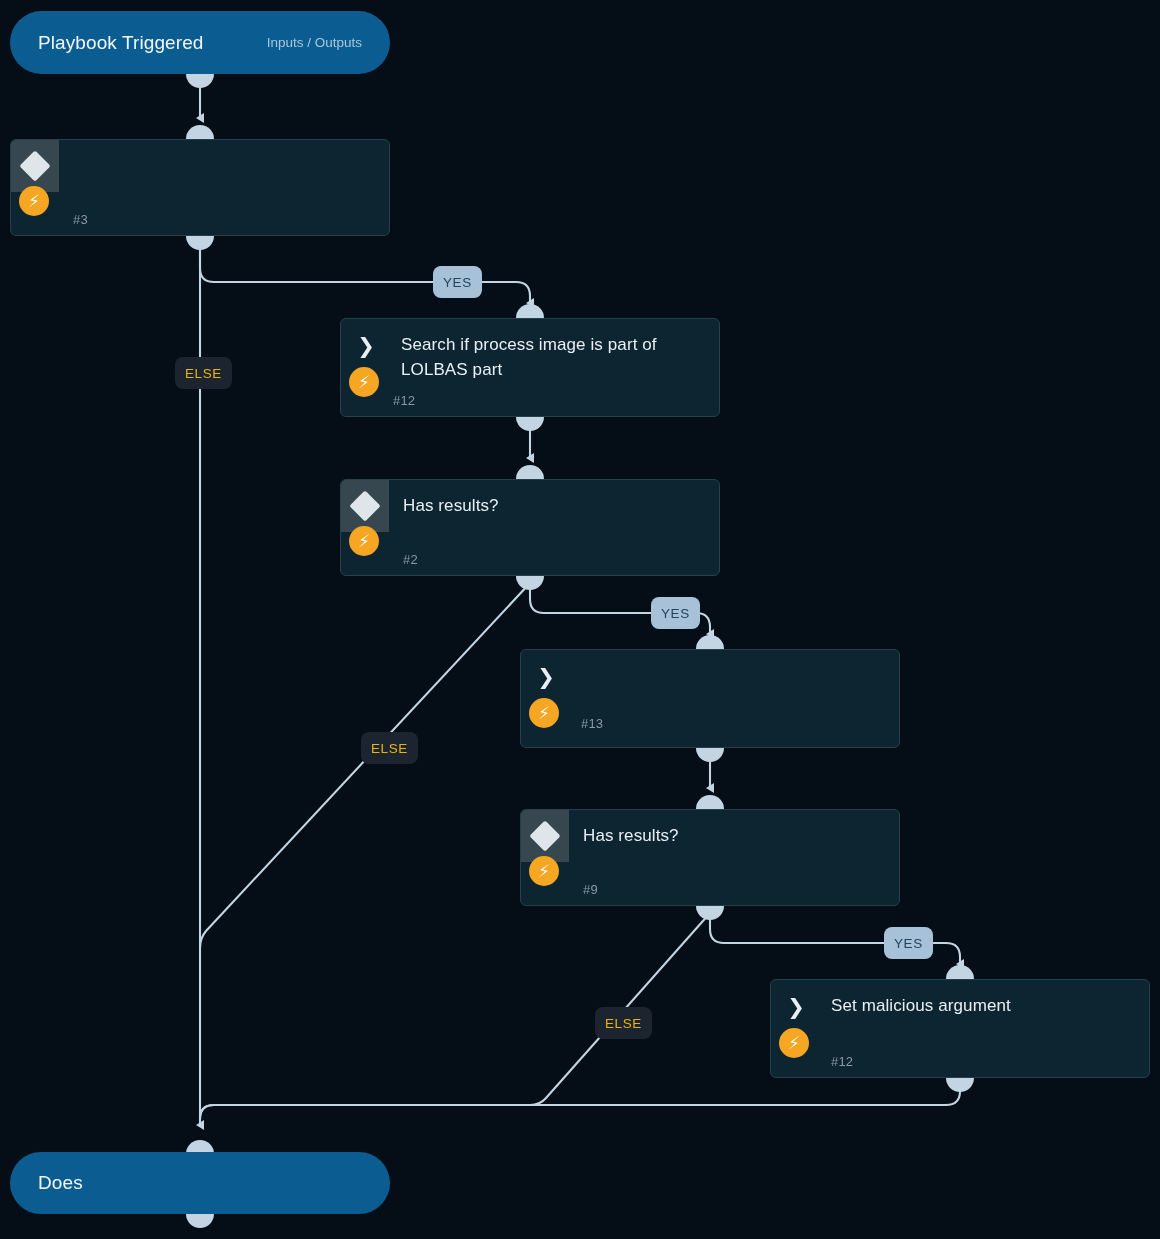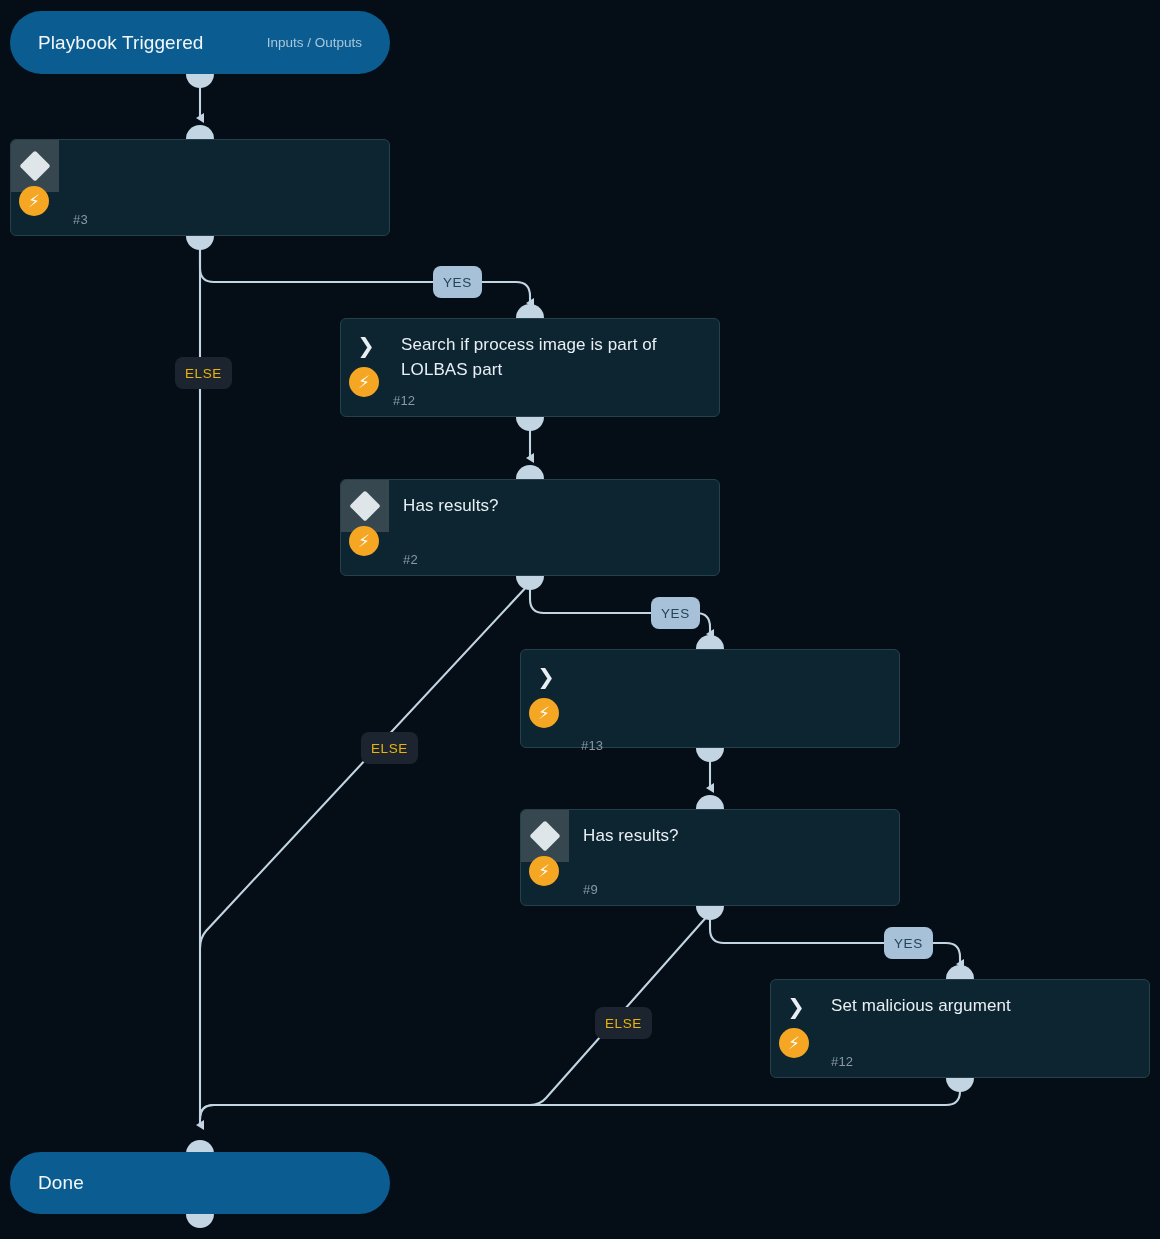--- a/index.html
+++ b/index.html
@@ -253,21 +253,21 @@
   </div>
 
   <div class="handle tgt" style="left:696px; top:635px;"></div>
   <div class="node card" style="left:520px; top:649px; width:380px; height:99px;">
     <div class="icon-slot">
       <span class="chev">❯</span>
     </div>
     <div class="bolt" style="top:48px;">
       <span>⚡</span>
     </div>
-    <div class="card-id" style="left:60px; top:88px;">#13</div>
+    <div class="card-id" style="left:60px; top:66px;">#13</div>
   </div>
   <div class="handle src" style="left:696px; top:748px;"></div>
 
   <div class="handle tgt" style="left:696px; top:795px;"></div>
   <div class="node card" style="left:520px; top:809px; width:380px; height:97px;">
     <div class="card-strip" style="height:52px;"></div>
     <div class="icon-slot">
       <span class="diamond"></span>
     </div>
     <div class="bolt" style="top:46px;">
@@ -293,17 +293,17 @@
     <div class="bolt" style="top:48px;">
       <span>⚡</span>
     </div>
     <div class="card-title" style="left:60px; top:13px; width:300px;">Set malicious argument</div>
     <div class="card-id" style="left:60px; top:74px;">#12</div>
   </div>
   <div class="handle src" style="left:946px; top:1078px;"></div>
 
   <div class="handle tgt" style="left:186px; top:1140px;"></div>
   <div class="node pill" style="left:10px; top:1152px; width:380px; height:62px;">
-    <span class="pill-title">Done</span>
+    <span class="pill-title">Does</span>
   </div>
   <div class="handle src" style="left:186px; top:1214px;"></div>
 
 </div>
 
 </body></html>

